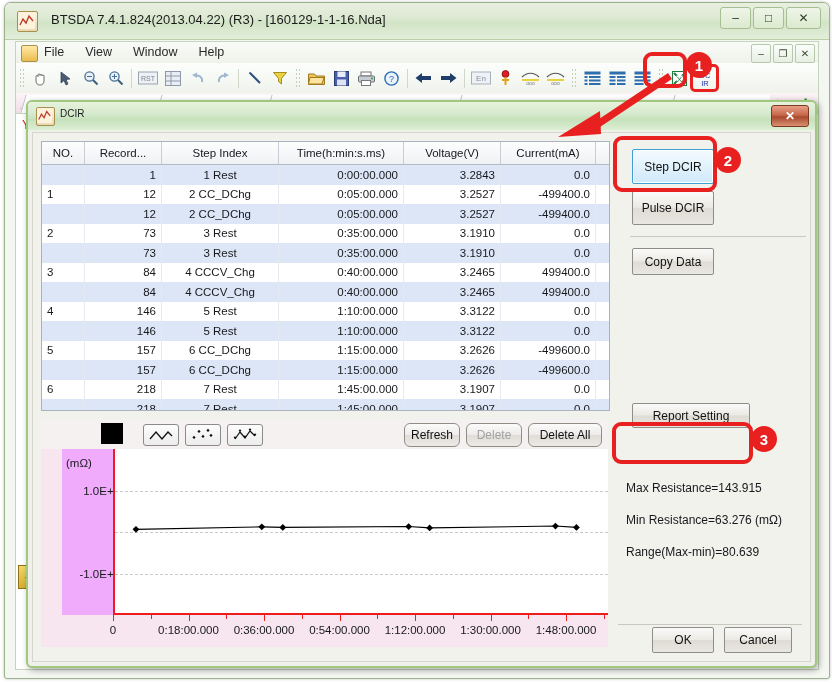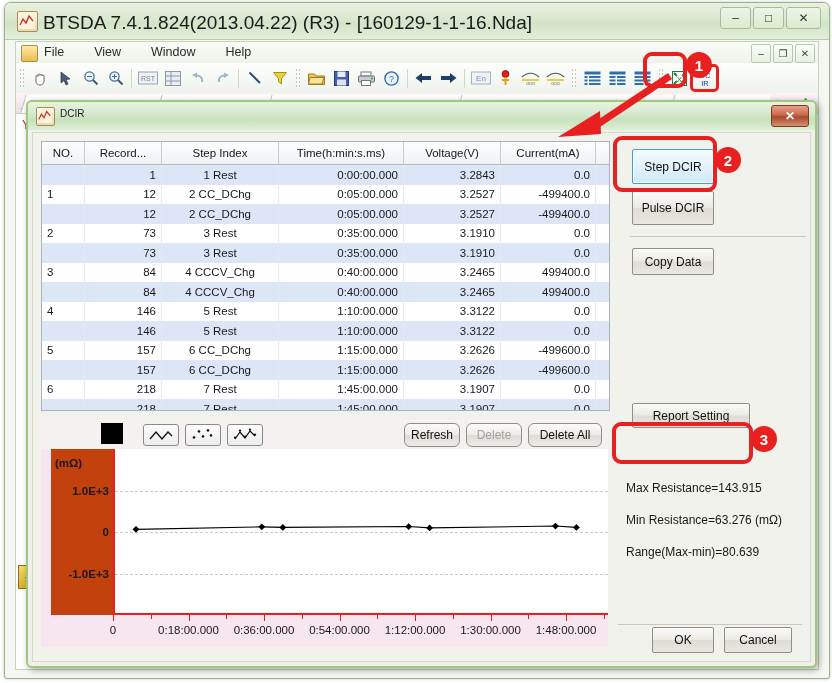--- a/index.html
+++ b/index.html
@@ -27,22 +27,22 @@
     border-bottom: 1px solid #b9cfa8;
   }
   .app-title-icon {
     position: absolute; left: 12px; top: 8px; width: 19px; height: 19px;
     background: linear-gradient(#fdf5e0, #e8d9b4);
     border: 1px solid #a98f4e; border-radius: 2px;
     overflow: hidden;
   }
   .app-title-icon svg { display:block; }
   .app-title-text {
-    position: absolute; left: 38px; top: 9px;
-    font-size: 19px; color: #1b1b1b;
+    position: absolute; left: 46px; top: 9px;
+    font-size: 13px; color: #1b1b1b;
     white-space: nowrap;
   }
   .winbtns { position: absolute; right: 8px; top: 4px; display: flex; gap: 2px; }
   .winbtn {
     width: 29px; height: 20px;
     background: linear-gradient(to bottom, #eef5e8, #dceacf);
     border: 1px solid #a6bf92;
     border-radius: 3px;
     display: flex; align-items: center; justify-content: center;
     color: #2b3b23; font-size: 12px; line-height: 1;
@@ -53,21 +53,21 @@
   .mdi-bar {
     position: absolute; left: 10px; top: 38px; right: 10px; height: 22px;
     background: linear-gradient(to bottom, #f9fbf7, #eef2ea);
     border: 1px solid #c6d4bb;
   }
   .menu-icon {
     position: absolute; left: 5px; top: 3px; width: 15px; height: 15px;
     background: linear-gradient(#ffe9a8, #e9bd4d);
     border: 1px solid #a98f4e; border-radius: 2px;
   }
-  .menu-items { position: absolute; left: 26px; top: 3px; display: flex; gap: 26px; }
+  .menu-items { position: absolute; left: 26px; top: 3px; display: flex; gap: 17px; }
   .menu-item { font-size: 12.5px; color: #2a2a2a; padding: 0 2px; cursor: default; }
   .mdi-winbtns { position: absolute; right: 3px; top: 2px; display: flex; gap: 2px; }
   .mdi-winbtn {
     width: 18px; height: 17px;
     background: linear-gradient(#fbfdfa, #e7eee2);
     border: 1px solid #b7c9ac; border-radius: 2px;
     display: flex; align-items: center; justify-content: center;
     font-size: 10px; color: #3b4a33;
   }
 
@@ -237,23 +237,22 @@
   }
   #refresh-btn { right: 148px; width: 54px; }
   #delete-btn { right: 86px; width: 54px; color: #a2a2a2; }
   #delete-all-btn { right: 6px; width: 72px; }
 
   .plot-outer {
     position: absolute; left: 0; top: 30px; right: 0; bottom: 0;
     background: #f7e6ef;
   }
   .plot-ygutter {
-    position: absolute; left: 10px; top: 0; width: 62px; bottom: 32px;
-    background: #c2410c;
-    font-weight: bold;
+    position: absolute; left: 21px; top: 0; width: 62px; bottom: 32px;
+    background: #f0abfc;
   }
   .plot-inner {
     position: absolute; left: 72px; top: 0; right: 0; bottom: 32px;
     background: #ffffff;
     border-left: 2px solid #ee1c1c;
     border-bottom: 2px solid #ee1c1c;
     overflow: hidden;
   }
   .gridline { position: absolute; left: 0; right: 0; height: 0; border-top: 1px dashed #c9c9c9; }
   .y-unit { position: absolute; left: 12px; top: -24px; font-size: 11.5px; color: #17191c; }

